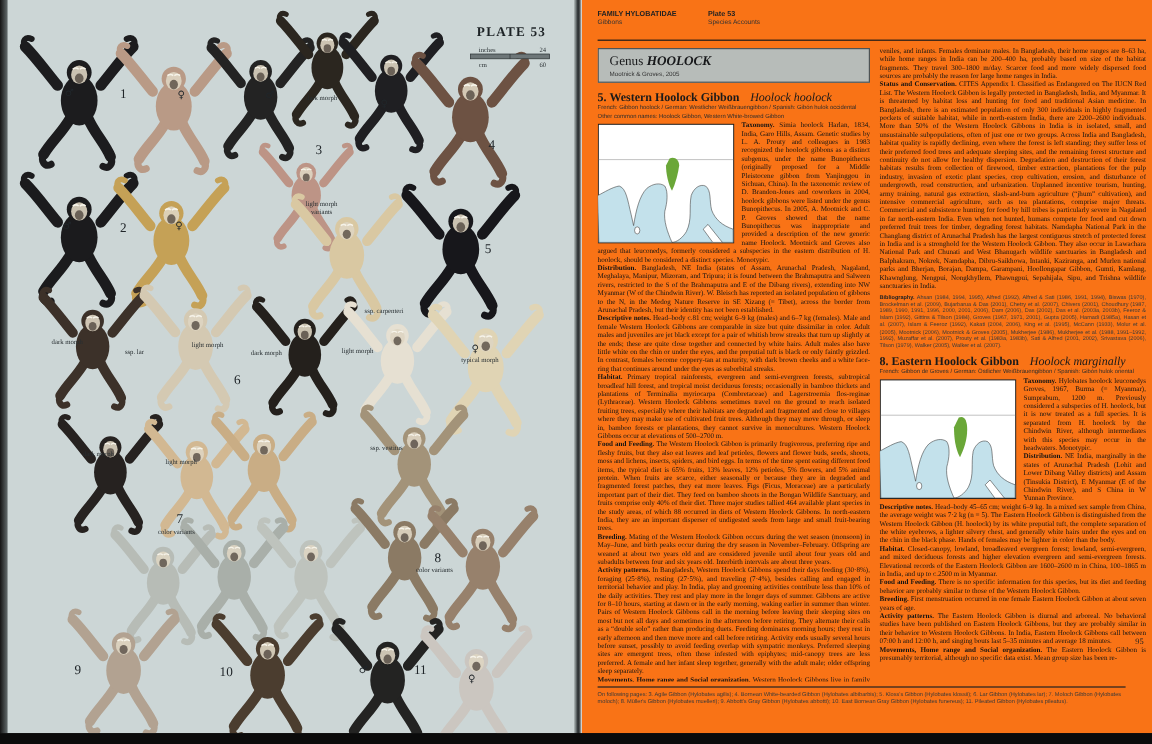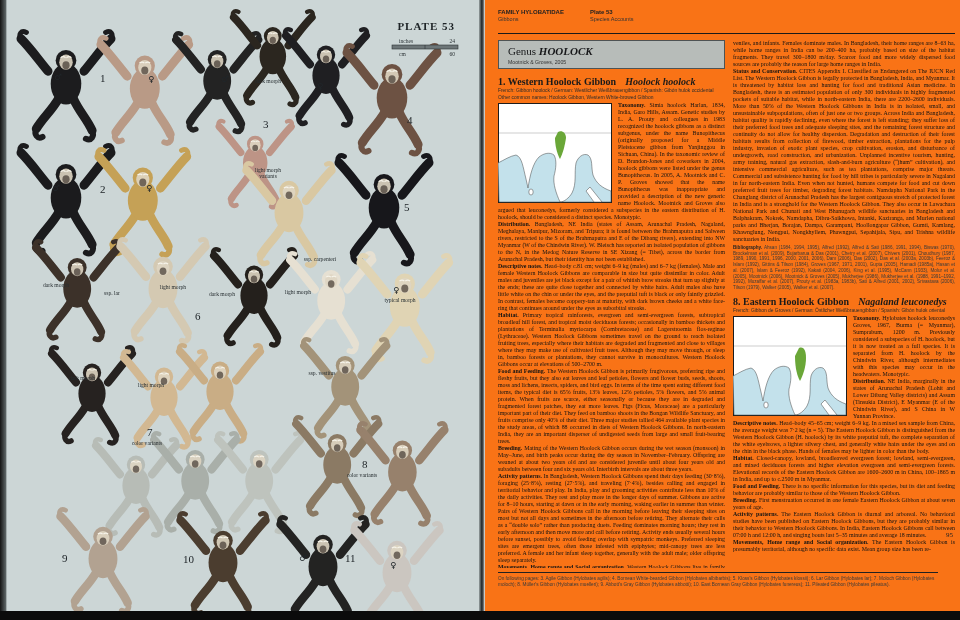--- a/index.html
+++ b/index.html
@@ -36,21 +36,21 @@
   #col1{width:227px;height:528px;}
   #col2{width:222px;height:528px;}
 
   .genus-box{background:#b7bcb9;border:0.5px solid #4e5354;padding:4px 9px 3px 9px;margin-bottom:7px;}
   .genus-title{font-size:11px;color:#17181a;}
   .genus-title i{font-weight:bold;font-style:italic;}
   .genus-auth{font-size:5.2px;font-family:"Liberation Sans",sans-serif;color:#333;margin-top:2px;}
 
   .sp-head{font-size:10px;margin:1px 0 1px 0;}
   .sp-head .num{font-weight:bold;}
-  .sp-head .sci{font-style:italic;font-weight:bold;margin-left:9px;}
+  .sp-head .sci{font-style:italic;font-weight:normal;margin-left:9px;}
   .vern{font-family:"Liberation Sans",sans-serif;font-size:4.9px;color:#2c2c2c;margin-bottom:1px;line-height:1.25;}
 
   .para{font-size:5.9px;line-height:7px;text-align:justify;color:#141414;}
   .para b{font-weight:bold;}
   .biblio{font-family:"Liberation Sans",sans-serif;font-size:4.6px;line-height:5.7px;
           text-align:justify;color:#3a3a3a;margin:2px 0 5px 0;}
   .biblio b{font-weight:bold;color:#222;}
 
   .map-wrap{float:left;width:114px;height:100px;margin:1px 6px 2px 0;}
   .map-wrap svg{display:block;}
@@ -181,21 +181,21 @@
         </div>
       </div>
       <div id="rp-rule"></div>
 
       <div id="rp-cols">
         <div class="col" id="col1">
             <div class="genus-box">
               <div class="genus-title"><span>Genus </span><i>HOOLOCK</i></div>
               <div class="genus-auth">Mootnick &amp; Groves, 2005</div>
             </div>
-            <div class="sp-head"><span class="num">1. Western Hoolock Gibbon</span><span class="sci">Hoolock hoolock</span></div>
+            <div class="sp-head"><span class="num">5. Western Hoolock Gibbon</span><span class="sci">Hoolock hoolock</span></div>
             <div class="vern">French: Gibbon hoolock / German: Westlicher Weißbrauengibbon / Spanish: Gibón hulok occidental</div>
             <div class="vern">Other common names: Hoolock Gibbon, Western White-browed Gibbon</div>
             <div>
               <div class="map-wrap">
                 <svg width="114" height="100" viewBox="0 0 114 100">
     <rect x="0.5" y="0.5" width="113" height="99" fill="#ffffff" stroke="#1d1d1d" stroke-width="1"></rect>
     <path d="M0,60 C6,57 12,53 18,52 C24,54 25,64 28,76 L30,85 C32,72 35,60 41,54 C46,50 52,49 56,52 C59,57 58,66 56,73 C55,81 58,90 62,99 L1,99 Z" fill="#c3e1eb" stroke="#444" stroke-width="0.5"></path>
     <path d="M62,99 L113,99 L113,88 C104,85 98,80 95,72 C93,64 95,56 90,52 C85,50 80,54 78,60 C76,70 79,80 74,90 C71,95 66,99 62,99 Z" fill="#c3e1eb" stroke="#444" stroke-width="0.5"></path>
     <ellipse cx="33" cy="89" rx="2.2" ry="3" fill="#ffffff" stroke="#444" stroke-width="0.5"></ellipse>
     <path d="M92,84 L104,99 L96,99 L88,88 Z" fill="#ffffff" stroke="#444" stroke-width="0.5"></path>
@@ -210,21 +210,21 @@
             <div class="para"><b>Habitat. </b><span>Primary tropical rainforests, evergreen and semi-evergreen forests, subtropical broadleaf hill forest, and tropical moist deciduous forests; occasionally in bamboo thickets and plantations of Terminalia myriocarpa (Combretaceae) and Lagerstroemia flos-reginae (Lythraceae). Western Hoolock Gibbons sometimes travel on the ground to reach isolated fruiting trees, especially where their habitats are degraded and fragmented and close to villages where they may make use of cultivated fruit trees. Although they may move through, or sleep in, bamboo forests or plantations, they cannot survive in monocultures. Western Hoolock Gibbons occur at elevations of 500–2700 m.</span></div>
             <div class="para"><b>Food and Feeding. </b><span>The Western Hoolock Gibbon is primarily frugivorous, preferring ripe and fleshy fruits, but they also eat leaves and leaf petioles, flowers and flower buds, seeds, shoots, moss and lichens, insects, spiders, and bird eggs. In terms of the time spent eating different food items, the typical diet is 65% fruits, 13% leaves, 12% petioles, 5% flowers, and 5% animal protein. When fruits are scarce, either seasonally or because they are in degraded and fragmented forest patches, they eat more leaves. Figs (Ficus, Moraceae) are a particularly important part of their diet. They feed on bamboo shoots in the Bongan Wildlife Sanctuary, and fruits comprise only 40% of their diet. Three major studies tallied 464 available plant species in the study areas, of which 88 occurred in diets of Western Hoolock Gibbons. In north-eastern India, they are an important disperser of undigested seeds from large and small fruit-bearing trees.</span></div>
             <div class="para"><b>Breeding. </b><span>Mating of the Western Hoolock Gibbon occurs during the wet season (monsoon) in May–June, and birth peaks occur during the dry season in November–February. Offspring are weaned at about two years old and are considered juvenile until about four years old and subadults between four and six years old. Interbirth intervals are about three years.</span></div>
             <div class="para"><b>Activity patterns. </b><span>In Bangladesh, Western Hoolock Gibbons spend their days feeding (30·8%), foraging (25·8%), resting (27·5%), and traveling (7·4%), besides calling and engaged in territorial behavior and play. In India, play and grooming activities contribute less than 10% of the daily activities. They rest and play more in the longer days of summer. Gibbons are active for 8–10 hours, starting at dawn or in the early morning, waking earlier in summer than winter. Pairs of Western Hoolock Gibbons call in the morning before leaving their sleeping sites on most but not all days and sometimes in the afternoon before retiring. They alternate their calls as a “double solo” rather than producing duets. Feeding dominates morning hours; they rest in early afternoon and then move more and call before retiring. Activity ends usually several hours before sunset, possibly to avoid feeding overlap with sympatric monkeys. Preferred sleeping sites are emergent trees, often those infested with epiphytes; mid-canopy trees are less preferred. A female and her infant sleep together, generally with the adult male; older offspring sleep separately.</span></div>
             <div class="para"><b>Movements, Home range and Social organization. </b><span>Western Hoolock Gibbons live in family groups of 2–6 individuals (usually about three), consisting of an adult pair, ju-</span></div>
           </div>
         <div class="col" id="col2">
             <div class="para"><span>veniles, and infants. Females dominate males. In Bangladesh, their home ranges are 8–63 ha, while home ranges in India can be 200–400 ha, probably based on size of the habitat fragments. They travel 300–1800 m/day. Scarcer food and more widely dispersed food sources are probably the reason for large home ranges in India.</span></div>
             <div class="para"><b>Status and Conservation. </b><span>CITES Appendix I. Classified as Endangered on The IUCN Red List. The Western Hoolock Gibbon is legally protected in Bangladesh, India, and Myanmar. It is threatened by habitat loss and hunting for food and traditional Asian medicine. In Bangladesh, there is an estimated population of only 300 individuals in highly fragmented pockets of suitable habitat, while in north-eastern India, there are 2200–2600 individuals. More than 50% of the Western Hoolock Gibbons in India is in isolated, small, and unsustainable subpopulations, often of just one or two groups. Across India and Bangladesh, habitat quality is rapidly declining, even where the forest is left standing; they suffer loss of their preferred food trees and adequate sleeping sites, and the remaining forest structure and continuity do not allow for healthy dispersion. Degradation and destruction of their forest habitats results from collection of firewood, timber extraction, plantations for the pulp industry, invasion of exotic plant species, crop cultivation, erosion, and disturbance of undergrowth, road construction, and urbanization. Unplanned incentive tourism, hunting, army training, natural gas extraction, slash-and-burn agriculture (“jhum” cultivation), and intensive commercial agriculture, such as tea plantations, comprise major threats. Commercial and subsistence hunting for food by hill tribes is particularly severe in Nagaland in far north-eastern India. Even when not hunted, humans compete for food and cut down preferred fruit trees for timber, degrading forest habitats. Namdapha National Park in the Changlang district of Arunachal Pradesh has the largest contiguous stretch of protected forest in India and is a stronghold for the Western Hoolock Gibbon. They also occur in Lawachara National Park and Chunati and West Bhanugach wildlife sanctuaries in Bangladesh and Balphakram, Nokrek, Namdapha, Dibru-Saikhowa, Intanki, Kaziranga, and Murlen national parks and Bherjan, Borajan, Dampa, Garampani, Hoollongapar Gibbon, Gumti, Kamlang, Khawnglung, Nengpui, Nongkhyllem, Phawngpui, Sepahijala, Sipu, and Trishna wildlife sanctuaries in India.</span></div>
             <div class="biblio"><b>Bibliography. </b><span>Ahsan (1984, 1994, 1995), Alfred (1992), Alfred &amp; Sati (1986, 1991, 1994), Biswas (1970), Brockelman et al. (2009), Bujarbarua &amp; Das (2001), Chetry et al. (2007), Chivers (2001), Choudhury (1987, 1989, 1990, 1991, 1996, 2000, 2001, 2006), Dam (2006), Das (2002), Das et al. (2003a, 2003b), Feeroz &amp; Islam (1992), Gittins &amp; Tilson (1984), Groves (1967, 1971, 2001), Gupta (2005), Hamadi (1985a), Hasan et al. (2007), Islam &amp; Feeroz (1992), Kakati (2004, 2006), King et al. (1995), McCann (1933), Molur et al. (2005), Mootnick (2006), Mootnick &amp; Groves (2005), Mukherjee (1986), Mukherjee et al. (1988, 1991–1992, 1992), Muzaffar et al. (2007), Prouty et al. (1983a, 1983b), Sati &amp; Alfred (2001, 2002), Srivastava (2006), Tilson (1979), Walker (2005), Walker et al. (2007).</span></div>
-            <div class="sp-head"><span class="num">8. Eastern Hoolock Gibbon</span><span class="sci">Nagaland leuconedys</span></div>
+            <div class="sp-head"><span class="num">8. Eastern Hoolock Gibbon</span><span class="sci">Hoolock marginally</span></div>
             <div class="vern">French: Gibbon de Groves / German: Östlicher Weißbrauengibbon / Spanish: Gibón hulok oriental</div>
             <div>
               <div class="map-wrap">
                 <svg width="114" height="100" viewBox="0 0 114 100">
     <rect x="0.5" y="0.5" width="113" height="99" fill="#ffffff" stroke="#1d1d1d" stroke-width="1"></rect>
     <path d="M0,60 C6,57 12,53 18,52 C24,54 25,64 28,76 L30,85 C32,72 35,60 41,54 C46,50 52,49 56,52 C59,57 58,66 56,73 C55,81 58,90 62,99 L1,99 Z" fill="#c3e1eb" stroke="#444" stroke-width="0.5"></path>
     <path d="M62,99 L113,99 L113,88 C104,85 98,80 95,72 C93,64 95,56 90,52 C85,50 80,54 78,60 C76,70 79,80 74,90 C71,95 66,99 62,99 Z" fill="#c3e1eb" stroke="#444" stroke-width="0.5"></path>
     <ellipse cx="33" cy="89" rx="2.2" ry="3" fill="#ffffff" stroke="#444" stroke-width="0.5"></ellipse>
     <path d="M92,84 L104,99 L96,99 L88,88 Z" fill="#ffffff" stroke="#444" stroke-width="0.5"></path>
     <line x1="1" y1="30" x2="113" y2="30" stroke="#999" stroke-width="0.5"></line>

